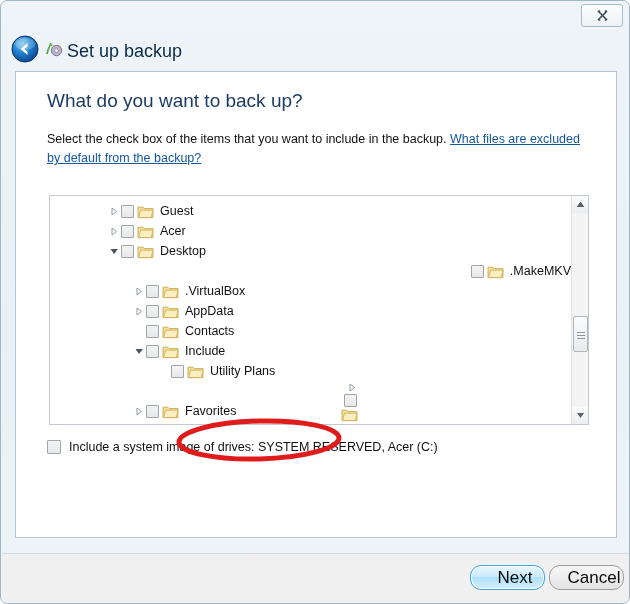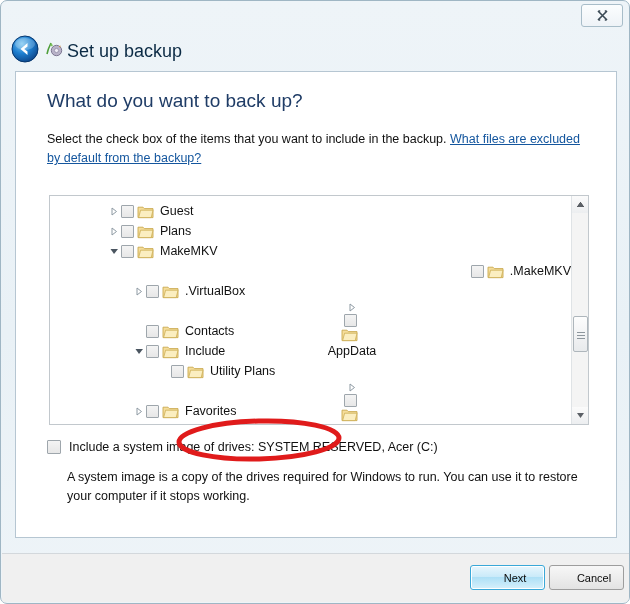--- a/index.html
+++ b/index.html
@@ -206,24 +206,24 @@
     position: absolute;
     left: 1px; bottom: 1px;
     width: 628px; height: 49px;
     background: #f0f0f0;
     border-top: 1px solid #d3d8dc;
   }
   .btn {
     position: absolute;
     top: 11px;
     height: 25px;
-    font-size: 11px;
+    font-size: 17px;
     color: #0b0b0b;
     display: flex; align-items: center; justify-content: center;
-    border-radius: 3px;
+    border-radius: 11px;
     cursor: pointer;
     padding-left: 15px;
   }
   #next-btn {
     right: 85px; width: 75px;
     background: linear-gradient(180deg,#e8f6fd 0%, #c9eaf9 48%, #aee0f6 50%, #d7f0fb 100%);
     border: 1px solid #3aa8d8;
     box-shadow: inset 0 0 0 1px #ffffff;
   }
   #cancel-btn {
@@ -312,34 +312,34 @@
             <span class="expander">
               <svg width="7" height="9" viewBox="0 0 7 9">
                 <path d="M1 1 L5.5 4.5 L1 8 Z" fill="none" stroke="#8e9aa3" stroke-width="1"></path>
               </svg>
             </span>
             <span class="cb"></span>
             <span class="folder"><svg width="17" height="15" viewBox="0 0 17 15">
                 <path d="M1 3.2 L6 3.2 L7.4 4.6 L16 4.6 L16 13.6 L1 13.6 Z" fill="#f5dd9a" stroke="#c9a94f" stroke-width="0.9"></path>
                 <path d="M3.6 6.2 L16 6.2 L14.2 13.6 L1.6 13.6 Z" fill="#fbeec0" stroke="#cdae55" stroke-width="0.8"></path>
               </svg></span>
-            <span class="tree-label">Plans</span>
+            <span class="tree-label">Acer</span>
           </div>
           <div class="tree-row" style="padding-left: 58px;">
             <span class="expander">
               <svg width="9" height="7" viewBox="0 0 9 7">
                 <path d="M0.5 1 L8 1 L4 6 Z" fill="#4a5560"></path>
               </svg>
             </span>
             <span class="cb"></span>
             <span class="folder"><svg width="17" height="15" viewBox="0 0 17 15">
                 <path d="M1 3.2 L6 3.2 L7.4 4.6 L16 4.6 L16 13.6 L1 13.6 Z" fill="#f5dd9a" stroke="#c9a94f" stroke-width="0.9"></path>
                 <path d="M3.6 6.2 L16 6.2 L14.2 13.6 L1.6 13.6 Z" fill="#fbeec0" stroke="#cdae55" stroke-width="0.8"></path>
               </svg></span>
-            <span class="tree-label">MakeMKV</span>
+            <span class="tree-label">Desktop</span>
           </div>
           <div class="tree-row" style="padding-left: 83px; justify-content: flex-end;">
             <span class="expander"></span>
             <span class="cb"></span>
             <span class="folder"><svg width="17" height="15" viewBox="0 0 17 15">
                 <path d="M1 3.2 L6 3.2 L7.4 4.6 L16 4.6 L16 13.6 L1 13.6 Z" fill="#f5dd9a" stroke="#c9a94f" stroke-width="0.9"></path>
                 <path d="M3.6 6.2 L16 6.2 L14.2 13.6 L1.6 13.6 Z" fill="#fbeec0" stroke="#cdae55" stroke-width="0.8"></path>
               </svg></span>
             <span class="tree-label">.MakeMKV</span>
           </div>
@@ -349,21 +349,21 @@
                 <path d="M1 1 L5.5 4.5 L1 8 Z" fill="none" stroke="#8e9aa3" stroke-width="1"></path>
               </svg>
             </span>
             <span class="cb"></span>
             <span class="folder"><svg width="17" height="15" viewBox="0 0 17 15">
                 <path d="M1 3.2 L6 3.2 L7.4 4.6 L16 4.6 L16 13.6 L1 13.6 Z" fill="#f5dd9a" stroke="#c9a94f" stroke-width="0.9"></path>
                 <path d="M3.6 6.2 L16 6.2 L14.2 13.6 L1.6 13.6 Z" fill="#fbeec0" stroke="#cdae55" stroke-width="0.8"></path>
               </svg></span>
             <span class="tree-label">.VirtualBox</span>
           </div>
-          <div class="tree-row" style="padding-left: 83px; flex-direction: column;">
+          <div class="tree-row" style="padding-left: 83px;">
             <span class="expander">
               <svg width="7" height="9" viewBox="0 0 7 9">
                 <path d="M1 1 L5.5 4.5 L1 8 Z" fill="none" stroke="#8e9aa3" stroke-width="1"></path>
               </svg>
             </span>
             <span class="cb"></span>
             <span class="folder"><svg width="17" height="15" viewBox="0 0 17 15">
                 <path d="M1 3.2 L6 3.2 L7.4 4.6 L16 4.6 L16 13.6 L1 13.6 Z" fill="#f5dd9a" stroke="#c9a94f" stroke-width="0.9"></path>
                 <path d="M3.6 6.2 L16 6.2 L14.2 13.6 L1.6 13.6 Z" fill="#fbeec0" stroke="#cdae55" stroke-width="0.8"></path>
               </svg></span>
@@ -455,21 +455,20 @@
           </svg>
         </div>
       </div>
     </div>
 
     <div id="sysimg-row">
       <div id="sysimg-cb"></div>
       <div id="sysimg-label">Include a system image of drives: SYSTEM RESERVED, Acer (C:)</div>
     </div>
 
-    <div id="sysimg-note">A system image is a copy of the drives required for Windows to run. You can use it to restore your computer if it stops working.</div>
 
     <svg id="annotation" viewBox="0 0 170 48">
       <ellipse cx="85" cy="24" rx="80" ry="19" fill="none" stroke="#e01b1b" stroke-width="5" stroke-linecap="round" transform="rotate(-1.5 85 24)"></ellipse>
     </svg>
 
   </div>
 
   <div id="footer">
     <div class="btn" id="next-btn">Next</div>
     <div class="btn" id="cancel-btn">Cancel</div>

